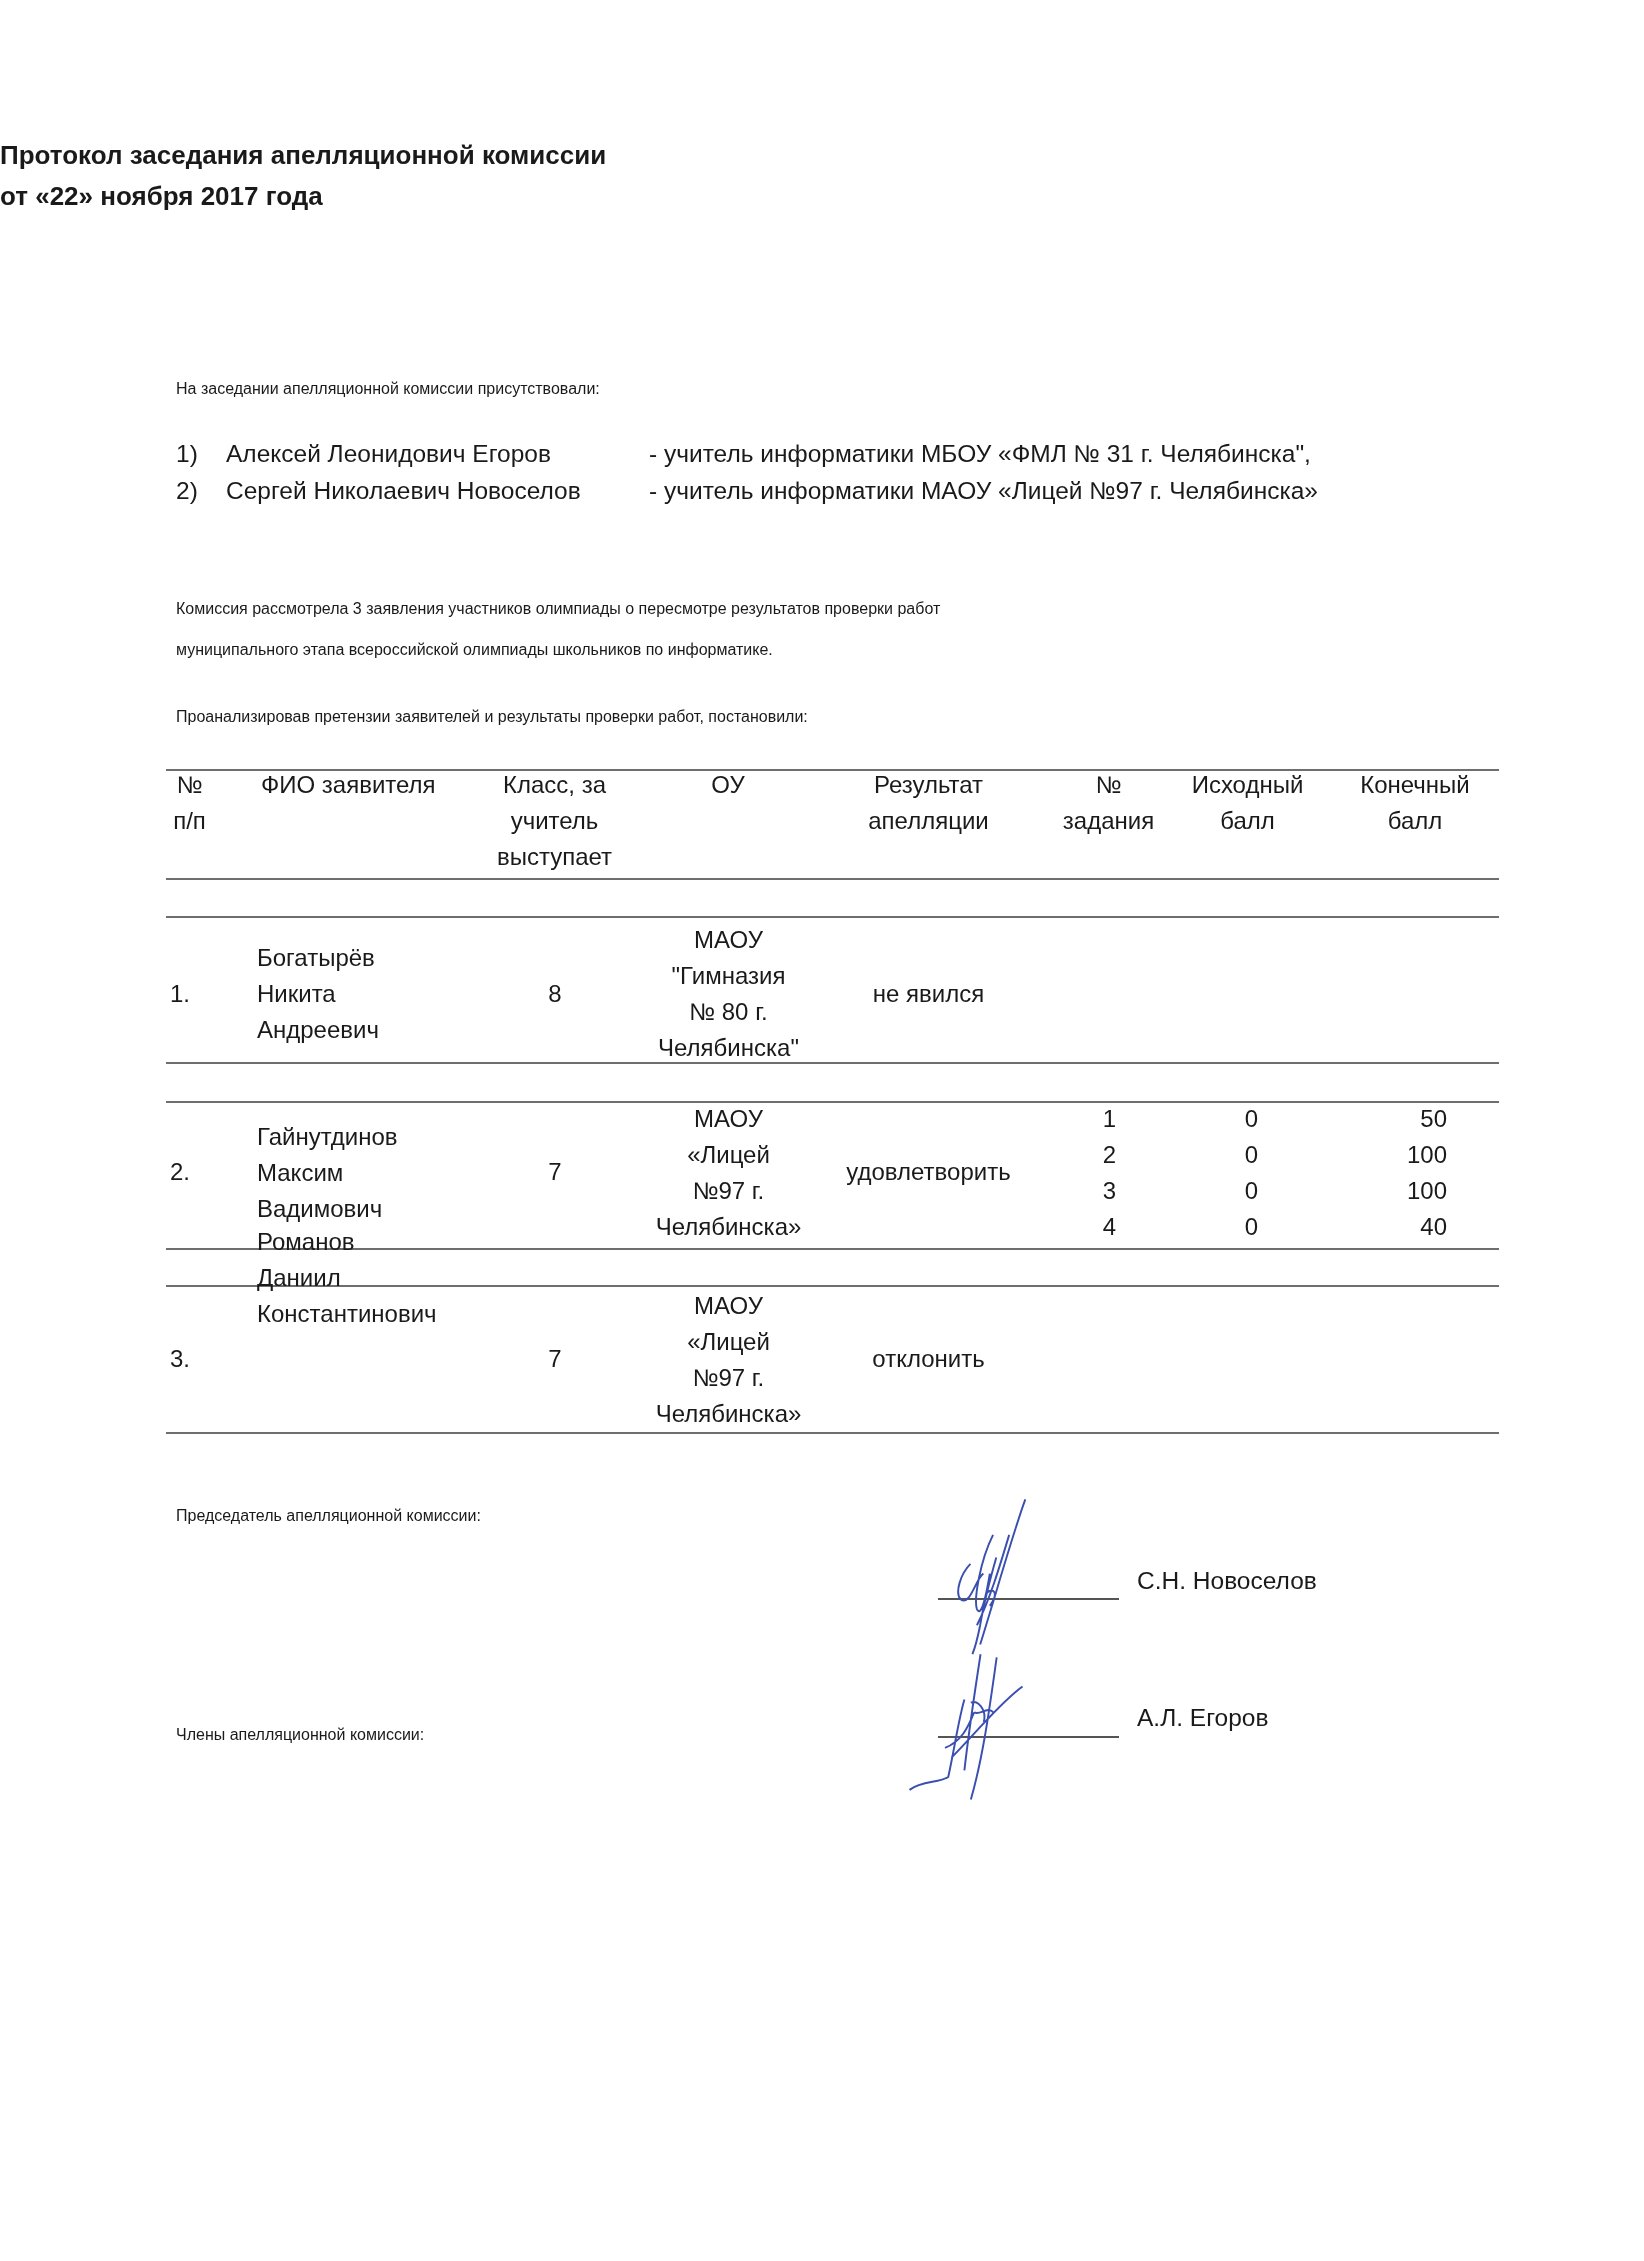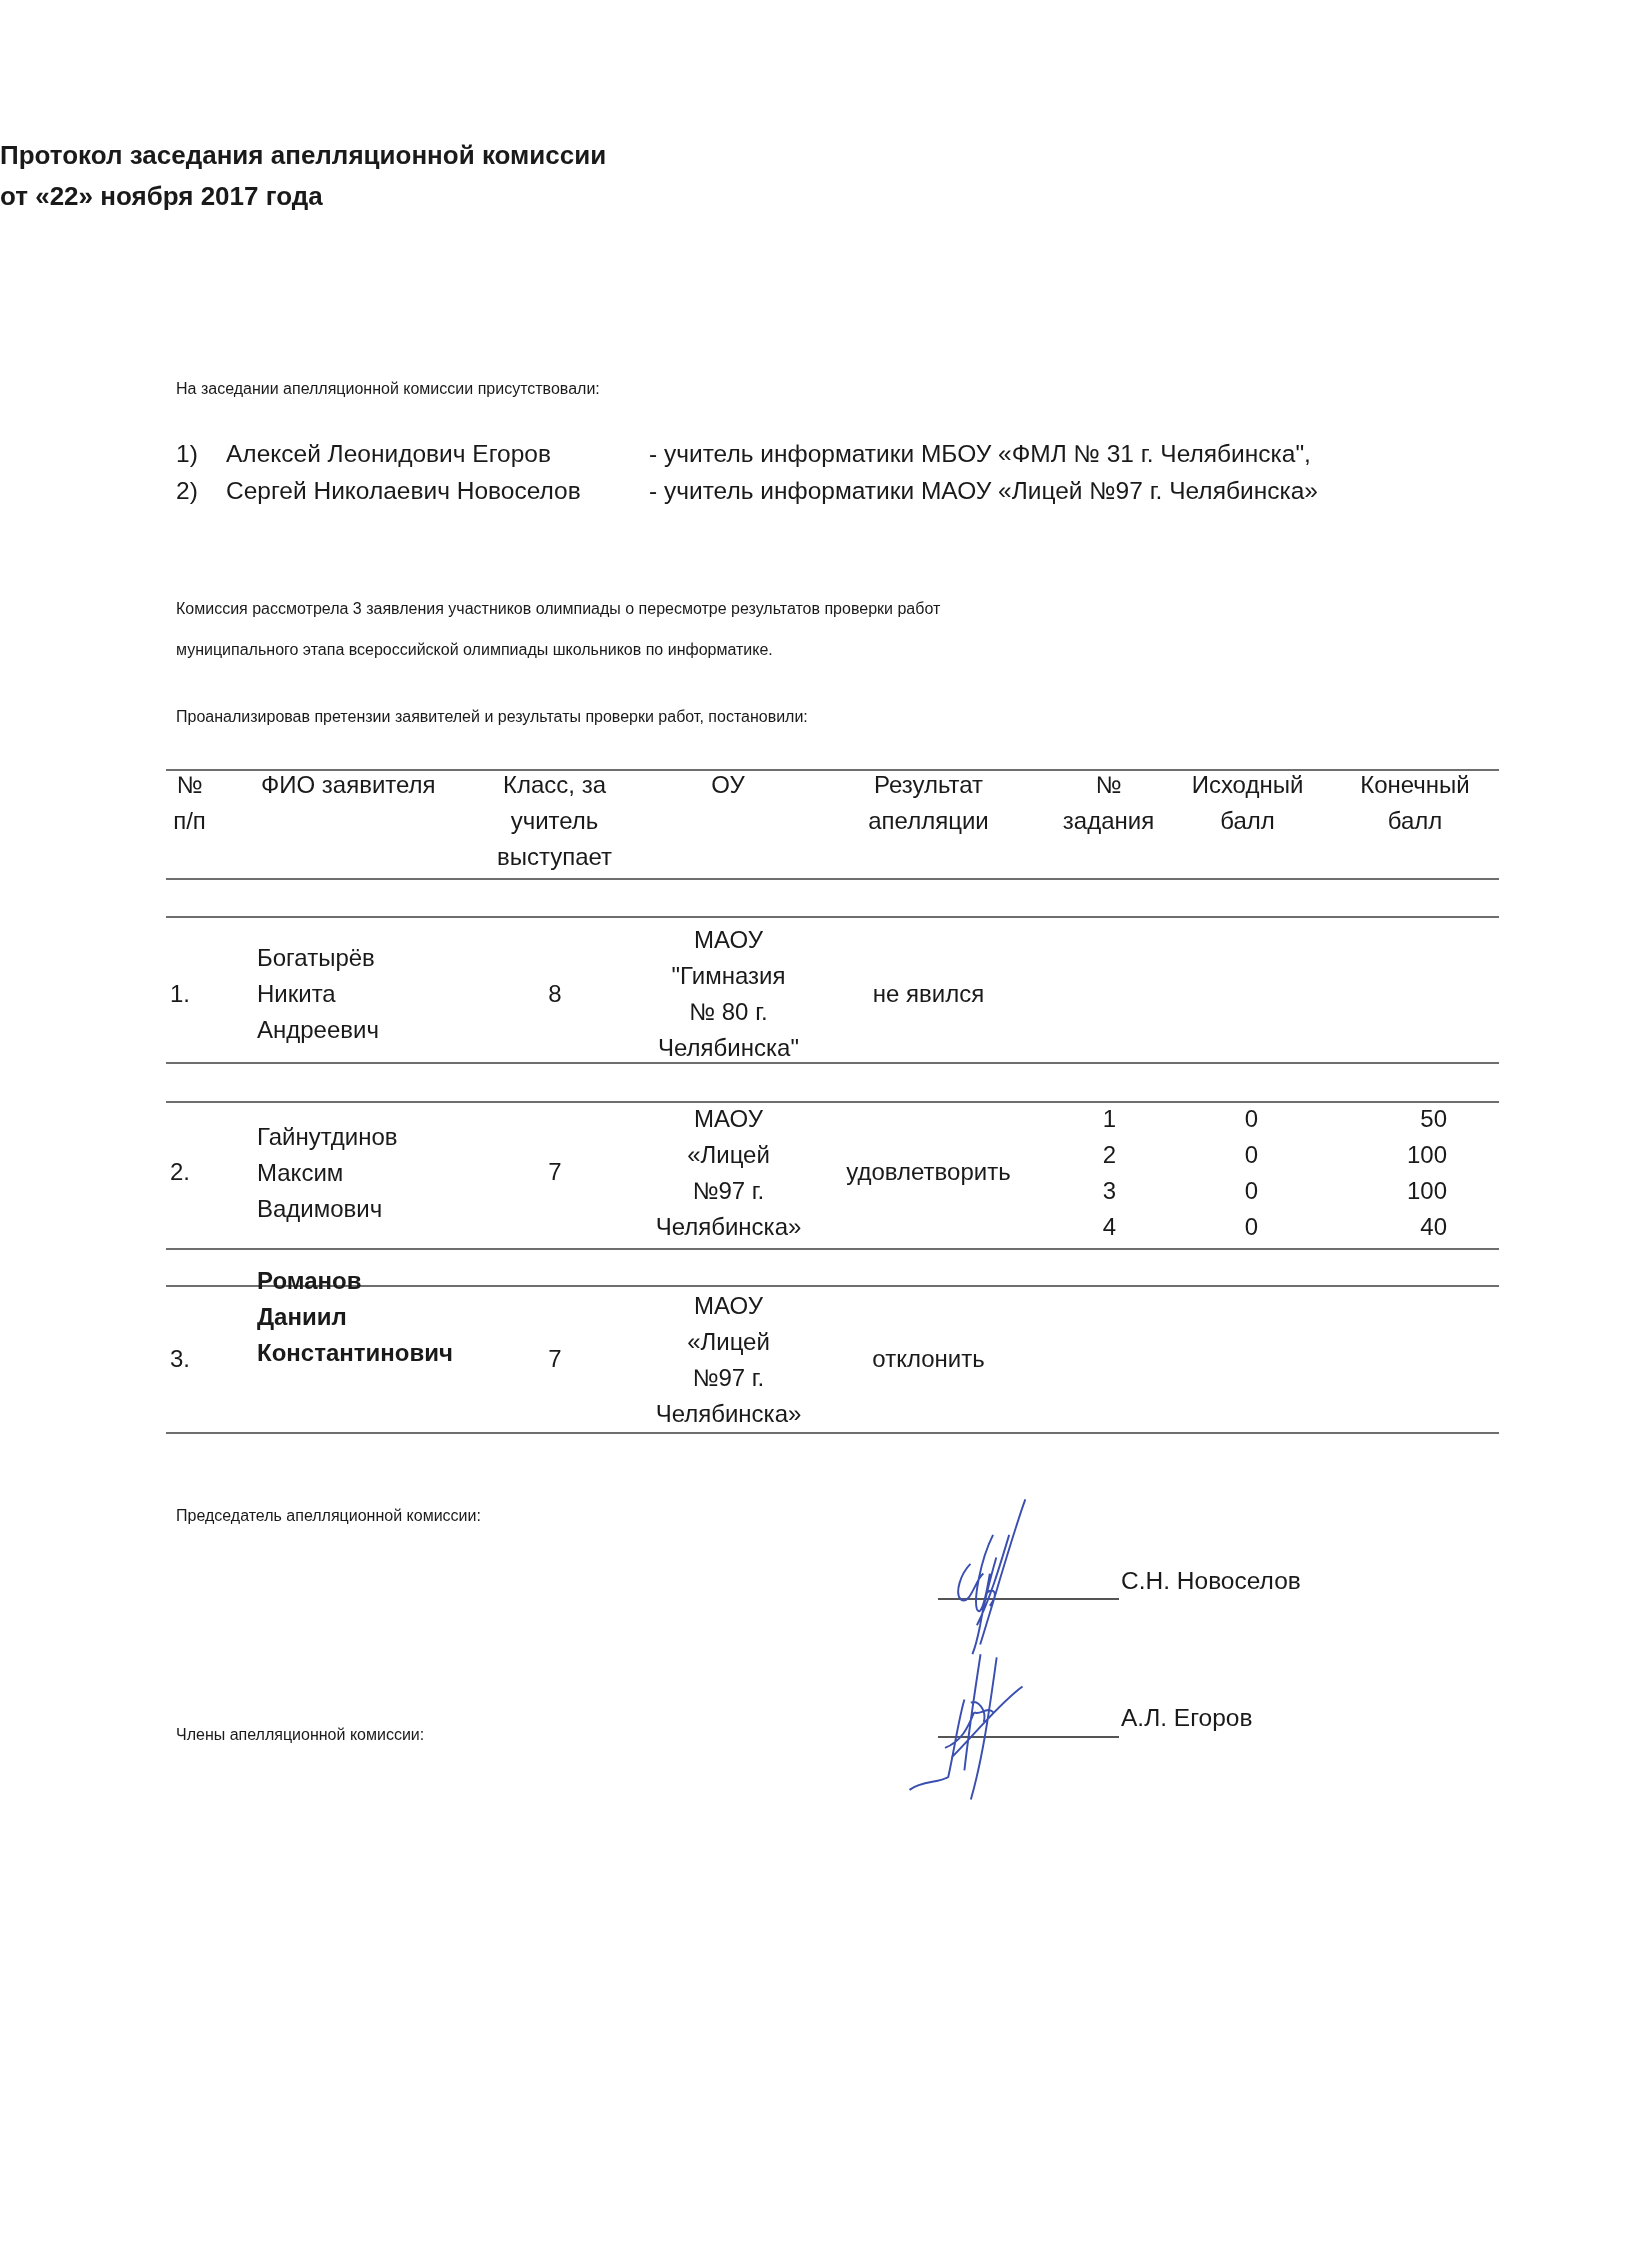--- a/index.html
+++ b/index.html
@@ -11,21 +11,21 @@
   .p { position: absolute; left: 176px; font-size: 16px; line-height: 41px; white-space: nowrap; }
   .member { position: absolute; left: 176px; font-size: 24.5px; white-space: nowrap; }
   .member .num { position: absolute; left: 0; }
   .member .nm { position: absolute; left: 50px; }
   .member .role { position: absolute; left: 473px; }
   .hline { position: absolute; left: 166px; width: 1333px; height: 1.9px; background: #6e6e6e; }
   .cell { position: absolute; font-size: 24px; line-height: 36px; }
   .c { text-align: center; }
   .r { text-align: right; }
   .sig-line { position: absolute; height: 1.9px; background: #555; }
-  .sig-name { position: absolute; font-size: 24.5px; white-space: nowrap; }
+  .sig-name { position: absolute; font-size: 24.5px; white-space: nowrap; margin-left: 16px; }
   svg.sig { position: absolute; overflow: visible; }
 </style>
 </head>
 <body>
 
 <div class="title">
   <div>Протокол заседания апелляционной комиссии</div>
   <div>от «22» ноября 2017 года</div>
 </div>
 
@@ -138,21 +138,21 @@
       <div>100</div>
       <div>40</div>
     </div>
   </div>
 
   <div class="hline" style="top:1248px;"></div>
   <div class="hline" style="top:1285px;"></div>
 
   <div>
     <div class="cell" style="left:170px; top:1341px;">3.</div>
-    <div class="cell" style="left:257px; top:1263px;font-weight:bold;">
+    <div class="cell" style="left:257px; top:1224px;">
       <div>Романов</div>
       <div>Даниил</div>
       <div>Константинович</div>
     </div>
     <div class="cell c" style="left:529px; width:52px; top:1341px;">7</div>
     <div class="cell c" style="left:638px; width:181px; top:1288px;">
       <div>МАОУ</div>
       <div>«Лицей</div>
       <div>№97 г.</div>
       <div>Челябинска»</div>

